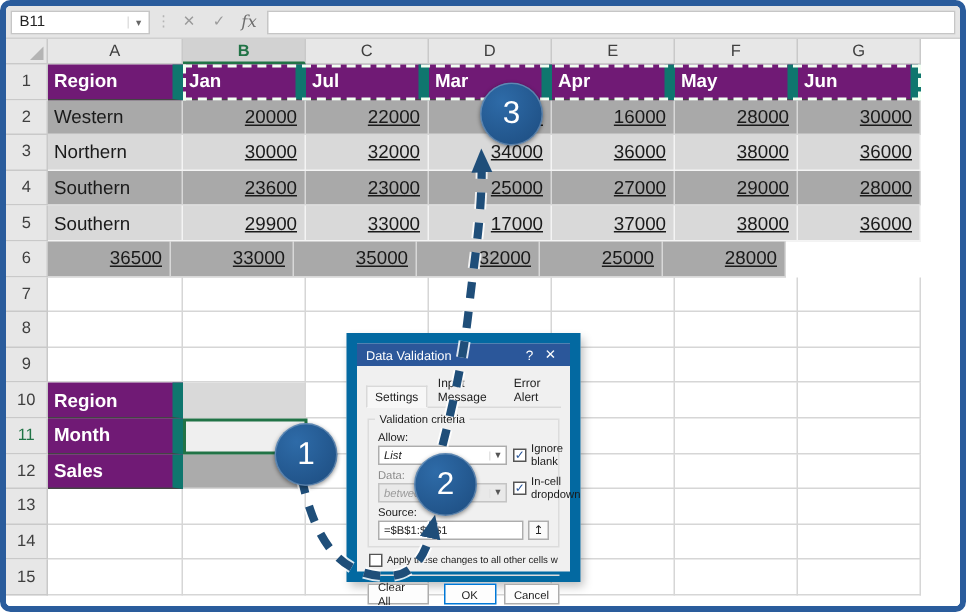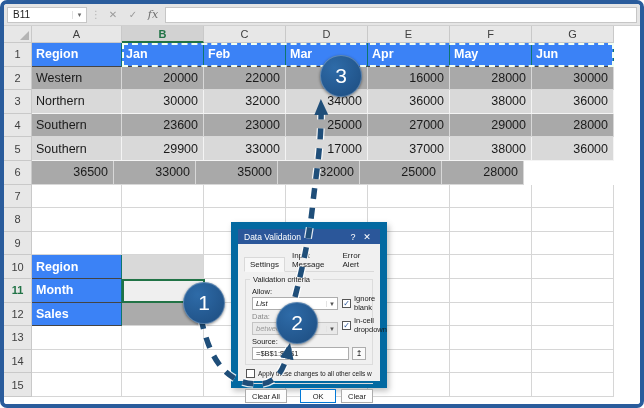--- a/index.html
+++ b/index.html
@@ -11,21 +11,21 @@
     background: #ffffff; overflow: hidden;
   }
 
   
   .fstrip {
     position:absolute; top:0; left:0; width:636px; height:22px;
     background:#e5e5e5; display:flex; align-items:center; padding:0 3px; gap:4px;
     border-bottom:1px solid #d0d0d0;
   }
   .namebox {
-    width:80px; height:16px; background:#fff; border:1px solid #c6c6c6;
+    width:93px; height:16px; background:#fff; border:1px solid #c6c6c6;
     font-size:10px; color:#222; display:flex; align-items:center; padding-left:5px;
   }
   .namebox .caret { margin-left:auto; border-left:1px solid #e0e0e0; width:14px; text-align:center; color:#666; font-size:7px; }
   .fsep { color:#b5b5b5; font-size:10px; }
   .fbtn { width:16px; text-align:center; color:#9a9a9a; font-size:10px; }
   .fxbtn { font-family:"DejaVu Serif", serif; font-style:italic; color:#6d6d6d; font-size:11px; }
   .fbar { flex:1; height:16px; background:#fff; border:1px solid #c6c6c6; font-size:10px; }
 
   
   .grid { position:absolute; top:22px; left:0; width:636px; bottom:0; background:#fff; }
@@ -35,31 +35,31 @@
     background:#e7e7e7; color:#3f3f3f; font-size:11px;
     display:flex; align-items:center; justify-content:center;
     border-right:1px solid #c9c9c9; border-bottom:1px solid #c9c9c9; flex:none;
   }
   .corner { width:28px; position:relative; }
   .corner::after { content:""; position:absolute; right:2px; bottom:2px;
     border-left:9px solid transparent; border-bottom:9px solid #b4b4b4; }
   .w-a { width:90px; } .w { width:82px; }
   .rh { width:28px; }
   .ch.sel { background:#d2d2d2; color:#217346; border-bottom:2px solid #217346; font-weight:bold; }
-  .rh.selrow { color:#217346; font-weight:bold; }
+  .rh.selrow { color:#217346; font-weight:normal; }
   .cell {
     flex:none; font-size:12.5px; color:#1a1a1a; display:flex; align-items:center;
     border-right:1px solid #d6d6d6; border-bottom:1px solid #d6d6d6; overflow:hidden;
   }
-  .cell.black { background:#3b82f6; color:#fff; font-weight:bold; padding-left:4px;
-    border-right:1px solid #0f766e; border-bottom:1px solid #444; }
+  .cell.black { background:#701a75; color:#fff; font-weight:bold; padding-left:4px;
+    border-right:7px solid #0f766e; border-bottom:1px solid #444; }
   .cell.dark { background:#a9a9a9; border-right:1px solid rgba(255,255,255,.55); border-bottom:1px solid rgba(255,255,255,.55); }
   .cell.light { background:#d9d9d9; border-right:1px solid rgba(255,255,255,.7); border-bottom:1px solid rgba(255,255,255,.7); }
   .cell.name { padding-left:4px; }
-  .cell.num { justify-content:flex-end; padding-right:5px; }
+  .cell.num { justify-content:flex-end; padding-right:5px;text-decoration:underline; }
 
   .ants { position:absolute; left:118px; top:17px; width:492px; height:24px;
     border:2px dashed #f2fff2; pointer-events:none; }
   .selbox { position:absolute; left:118px; top:253px; width:83px; height:24px;
     border:2px solid #217346; pointer-events:none; }
   .selbox .handle { position:absolute; right:-3px; bottom:-3px; width:5px; height:5px;
     background:#217346; border:1px solid #fff; }
 
   
   .dialog {
@@ -138,21 +138,21 @@
         <div class="ch w">C</div>
         <div class="ch w">D</div>
         <div class="ch w">E</div>
         <div class="ch w">F</div>
         <div class="ch w">G</div>
       </div>
       <div class="row">
         <div class="rh">1</div>
         <div class="cell w-a black">Region</div>
         <div class="cell w black">Jan</div>
-        <div class="cell w black">Feb</div>
+        <div class="cell w black">Jul</div>
         <div class="cell w black">Mar</div>
         <div class="cell w black">Apr</div>
         <div class="cell w black">May</div>
         <div class="cell w black">Jun</div>
       </div>
       <div class="row">
         <div class="rh">2</div>
         <div class="cell w-a dark name">Western</div>
         <div class="cell w dark num">20000</div>
         <div class="cell w dark num">22000</div>
@@ -338,21 +338,21 @@
     </div>
     <div class="applyrow">
       <span class="chkbox"></span>
       <span>Apply these changes to all other cells with the same settings</span>
     </div>
     <div class="dlg-hr"></div>
     <div class="dlg-btns">
       <div class="btn">Clear All</div>
       <div class="btn-spacer"></div>
       <div class="btn default">OK</div>
-      <div class="btn">Clear</div>
+      <div class="btn">Cancel</div>
     </div>
   </div>
 
   <svg class="arrows" viewBox="0 0 636 400">
     <defs>
       <marker id="ah" markerUnits="userSpaceOnUse" markerWidth="18" markerHeight="16" refX="11" refY="7" orient="auto">
         <path d="M0,0 L16,7 L0,14 Z" fill="#1f4e79"></path>
       </marker>
     </defs>
     <g>

